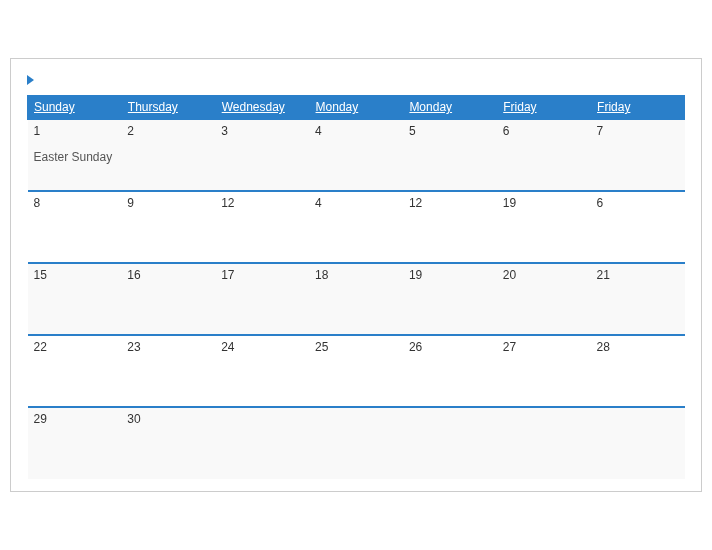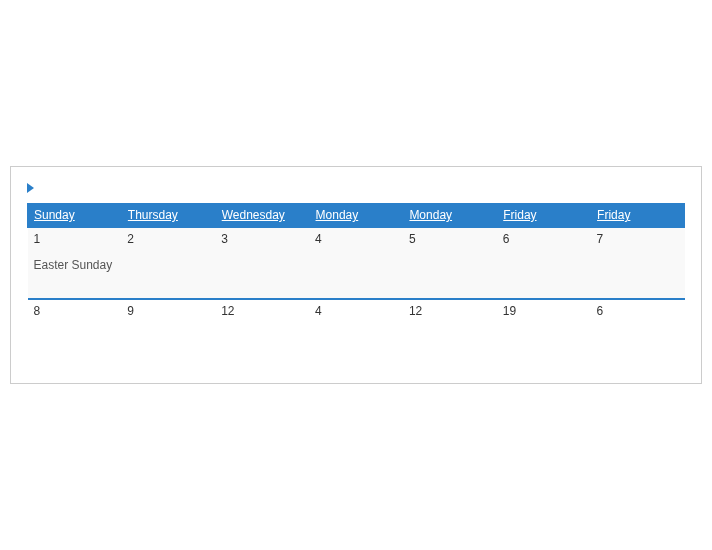--- a/index.html
+++ b/index.html
@@ -176,15 +176,74 @@
           <td>
             <span class="day-number">12</span>
           </td>
           <td>
             <span class="day-number">19</span>
           </td>
           <td>
             <span class="day-number">6</span>
           </td>
         </tr>
+        <tr>
+          <td>
+            <span class="day-number">15</span>
+          </td>
+          <td>
+            <span class="day-number">16</span>
+          </td>
+          <td>
+            <span class="day-number">17</span>
+          </td>
+          <td>
+            <span class="day-number">18</span>
+          </td>
+          <td>
+            <span class="day-number">19</span>
+          </td>
+          <td>
+            <span class="day-number">20</span>
+          </td>
+          <td>
+            <span class="day-number">21</span>
+          </td>
+        </tr>
+        <tr>
+          <td>
+            <span class="day-number">22</span>
+          </td>
+          <td>
+            <span class="day-number">23</span>
+          </td>
+          <td>
+            <span class="day-number">24</span>
+          </td>
+          <td>
+            <span class="day-number">25</span>
+          </td>
+          <td>
+            <span class="day-number">26</span>
+          </td>
+          <td>
+            <span class="day-number">27</span>
+          </td>
+          <td>
+            <span class="day-number">28</span>
+          </td>
+        </tr>
+        <tr>
+          <td>
+            <span class="day-number">29</span>
+          </td>
+          <td>
+            <span class="day-number">30</span>
+          </td>
+          <td class="empty"></td>
+          <td class="empty"></td>
+          <td class="empty"></td>
+          <td class="empty"></td>
+          <td class="empty"></td>
+        </tr>
       </tbody>
   </table>
 </div>
 
 </body></html>

